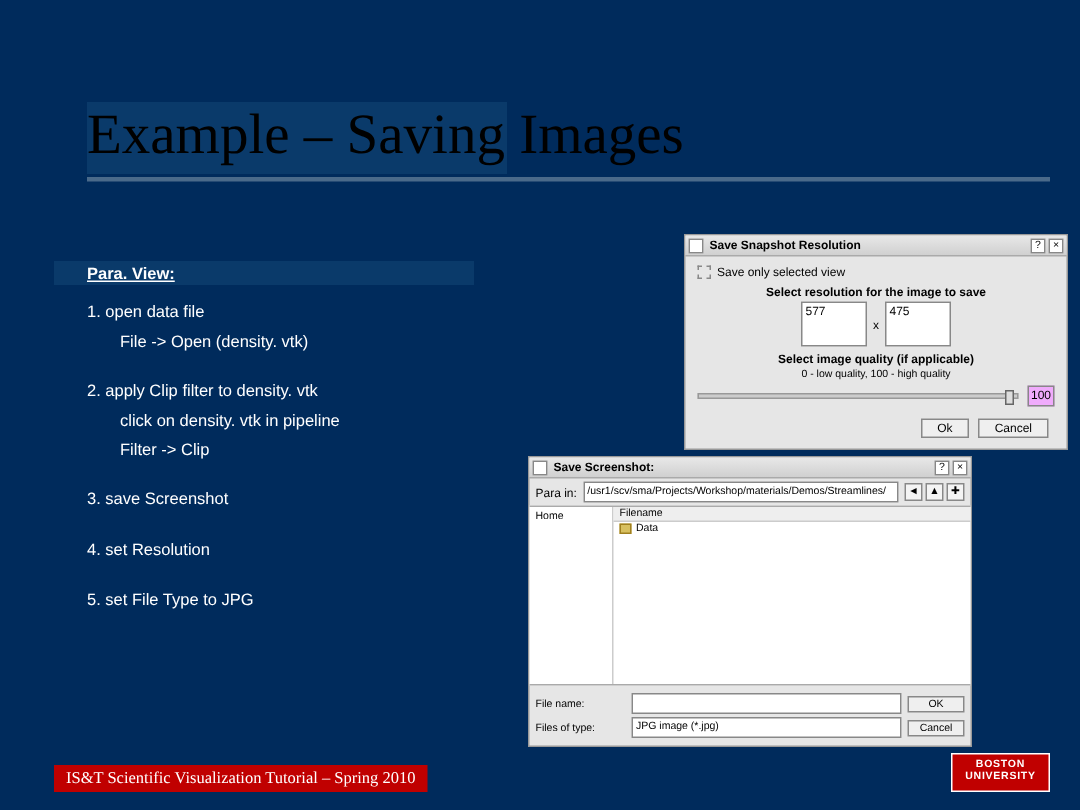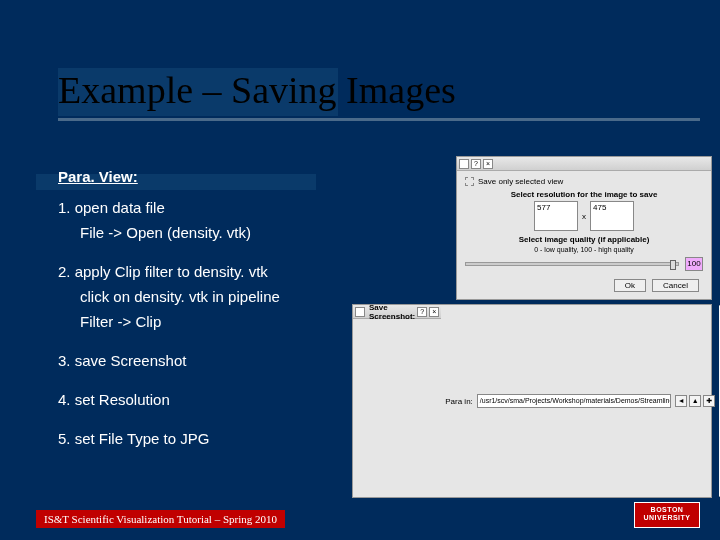--- a/index.html
+++ b/index.html
@@ -39,24 +39,24 @@
   .subtitle-accent {
     position: absolute;
     top: 174px;
     left: 36px;
     width: 280px;
     height: 16px;
     background: #0a3a6a;
   }
   .instructions {
     position: absolute;
-    top: 166px;
+    top: 176px;
     left: 58px;
     color: #fff;
-    font-size: 15px;
+    font-size: 11px;
     line-height: 1.4;
   }
   .section-head {
     font-weight: bold;
     text-decoration: underline;
     margin-bottom: 10px;
   }
   .step { margin-bottom: 4px; }
   .substep { margin-left: 22px; margin-bottom: 4px; }
   .gap { height: 14px; }
@@ -93,27 +93,28 @@
   .slider-track { flex:1; height:4px; background:#ccc; border:1px solid #999; position:relative; }
   .slider-thumb { position:absolute; right:2px; top:-3px; width:6px; height:10px; background:#ddd; border:1px solid #666;}
   .slider-val { width:18px; height:14px; border:1px solid #888; background:#f0abfc; font-size:8px; text-align:center; line-height:12px;}
   .dlg-buttons { display:flex; justify-content:flex-end; gap:6px; margin-top:8px; padding-right:4px;}
   .btn { border:1px solid #888; background:#efefef; font-size:8px; padding:1px 10px; }
 
   .dialog2 {
     position: absolute;
     top: 304px;
     left: 352px;
-    width: 360px;
+    width: 296px;
     height: 194px;
     background: #e6e6e6;
     border: 1px solid #999;
     font-size: 8px;
     color: #000;
     display:flex;
+    flex-direction:column;
   }
   .path-row { display:flex; align-items:center; gap:4px; padding:2px 4px;}
   .path-label { font-size:8px; }
   .path-input { flex:1; height:14px; border:1px solid #888; background:#fff; font-size:7px; padding:0 2px; line-height:12px; overflow:hidden; white-space:nowrap;}
   .nav-icons { display:flex; gap:2px; }
   .nav-icon { width:12px; height:12px; border:1px solid #888; background:#f4f4f4; font-size:7px; text-align:center; line-height:10px;}
   .file-area { flex:1; display:flex; border-top:1px solid #aaa; border-bottom:1px solid #aaa; background:#fff;}
   .fav-col { width:56px; border-right:1px solid #ccc; padding:2px; font-size:7px; }
   .fav-item { padding:1px 2px; }
   .list-col { flex:1; }
@@ -180,20 +181,21 @@
 
   <div class="step">4. set Resolution</div>
   <div class="gap"></div>
 
   <div class="step">5. set File Type to JPG</div>
 </div>
 
 <div class="dialog1">
   <div class="dlg-titlebar">
     <div class="tb-icon"></div>
+    <div class="tb-title">Save Snapshot Resolution</div>
     <div class="tb-icon">?</div>
     <div class="tb-icon">×</div>
   </div>
   <div class="dlg-body">
     <div class="chk-row">
       <div class="chk"></div>
       <span>Save only selected view</span>
     </div>
     <div class="fieldset-label">Select resolution for the image to save</div>
     <div class="res-row">

